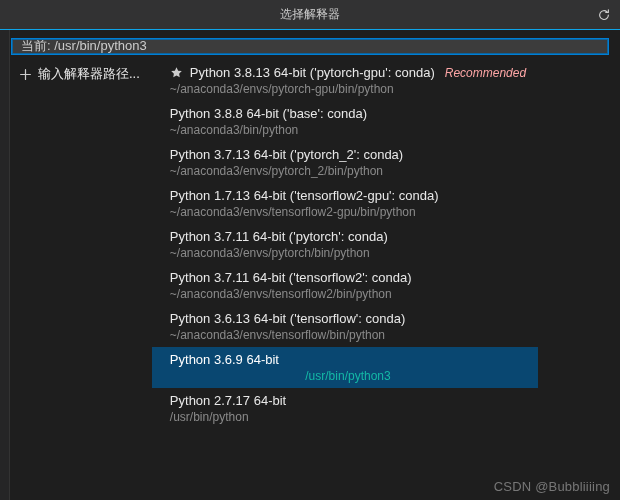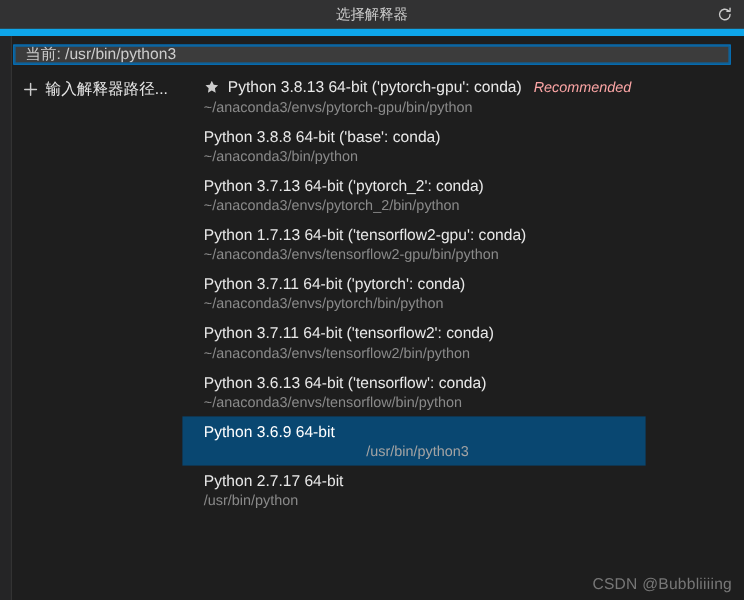--- a/index.html
+++ b/index.html
@@ -16,21 +16,21 @@
       overflow: hidden;
       position: relative;
     }
     .titlebar {
       height: 30px;
       background: #323233;
       display: flex;
       align-items: center;
       justify-content: center;
       position: relative;
-      border-bottom: 6px solid #0ea5e9;
+      border-bottom: 1px solid #0ea5e9;
       font-family: Liberation Serif, serif;
     }
     .titlebar-title {
       font-size: 12px;
       color: #cccccc;
     }
     .refresh-icon {
       position: absolute;
       right: 8px;
       top: 50%;
@@ -69,21 +69,21 @@
       padding: 5px 12px 5px 18px;
       display: flex;
       flex-direction: column;
       cursor: pointer;
     }
     .list-item.selected {
       background: #094771;
       text-align: center;
     }
     .list-item.selected .sub {
-      color: #a3a3a3;
+      color: #14b8a6;
     }
     .row-top {
       display: flex;
       align-items: center;
       gap: 6px;
       font-size: 13px;
     }
     .row-top .prefix-icon {
       width: 14px;
       display: inline-flex;

